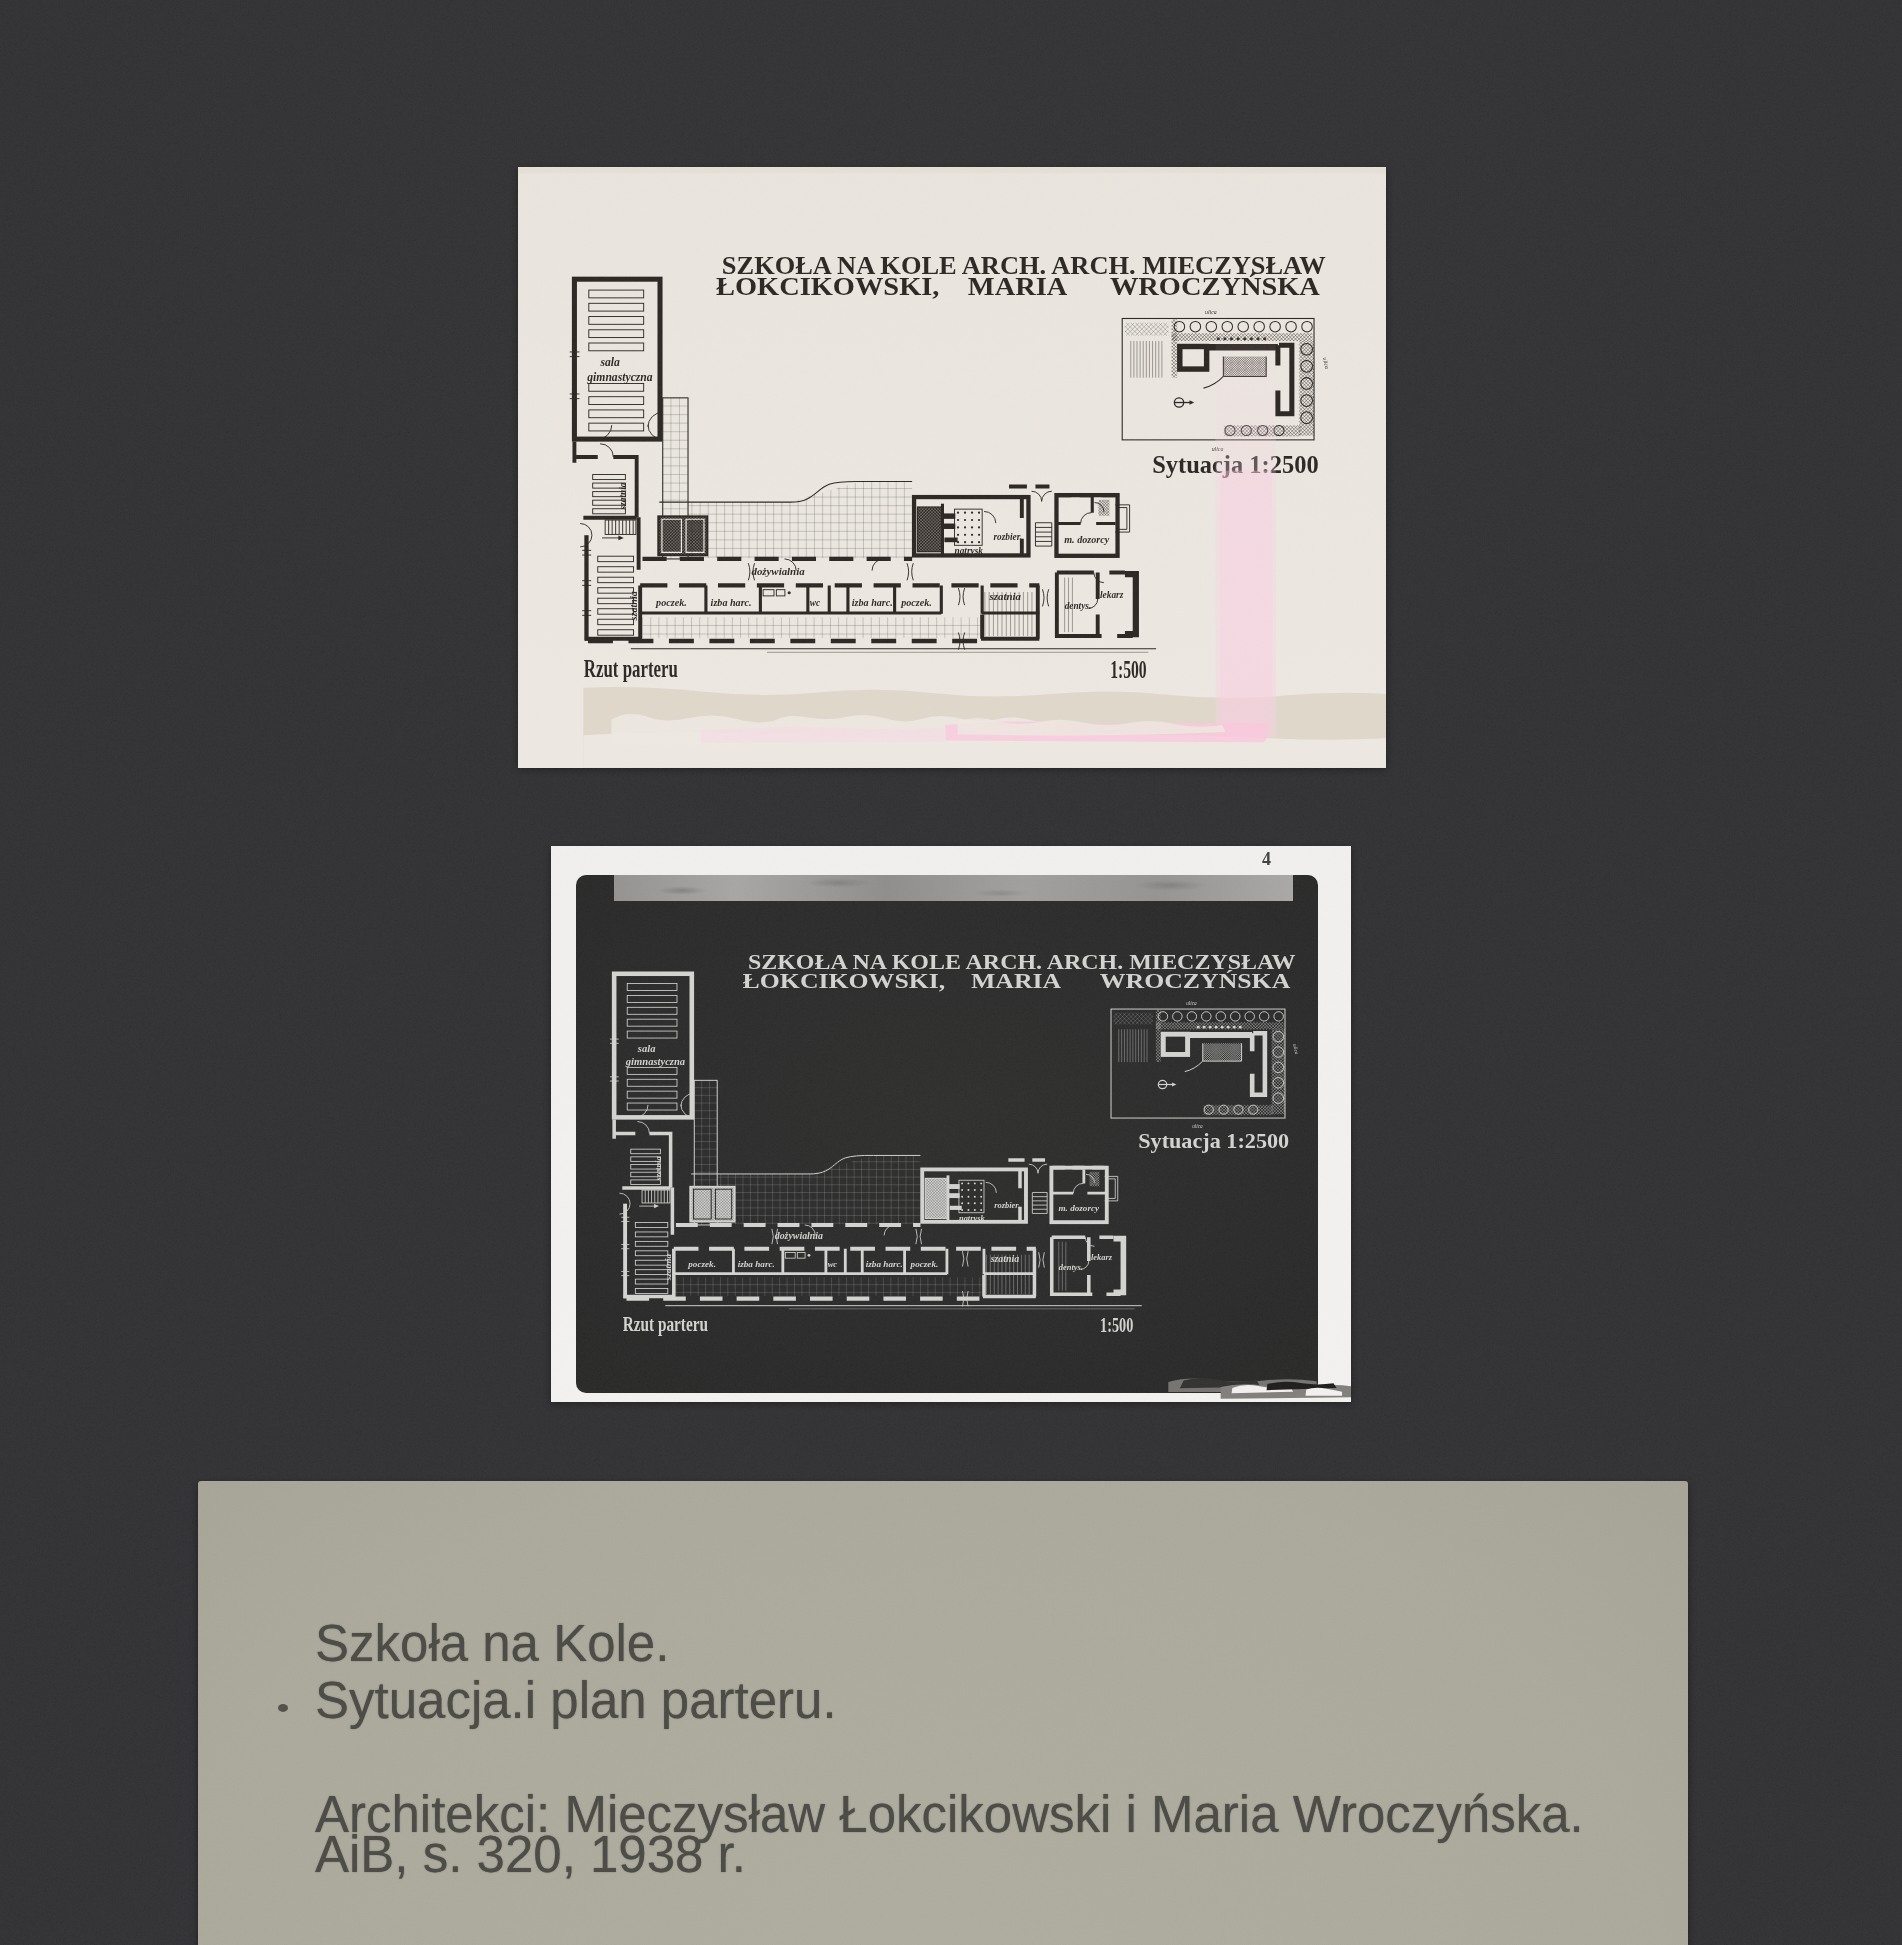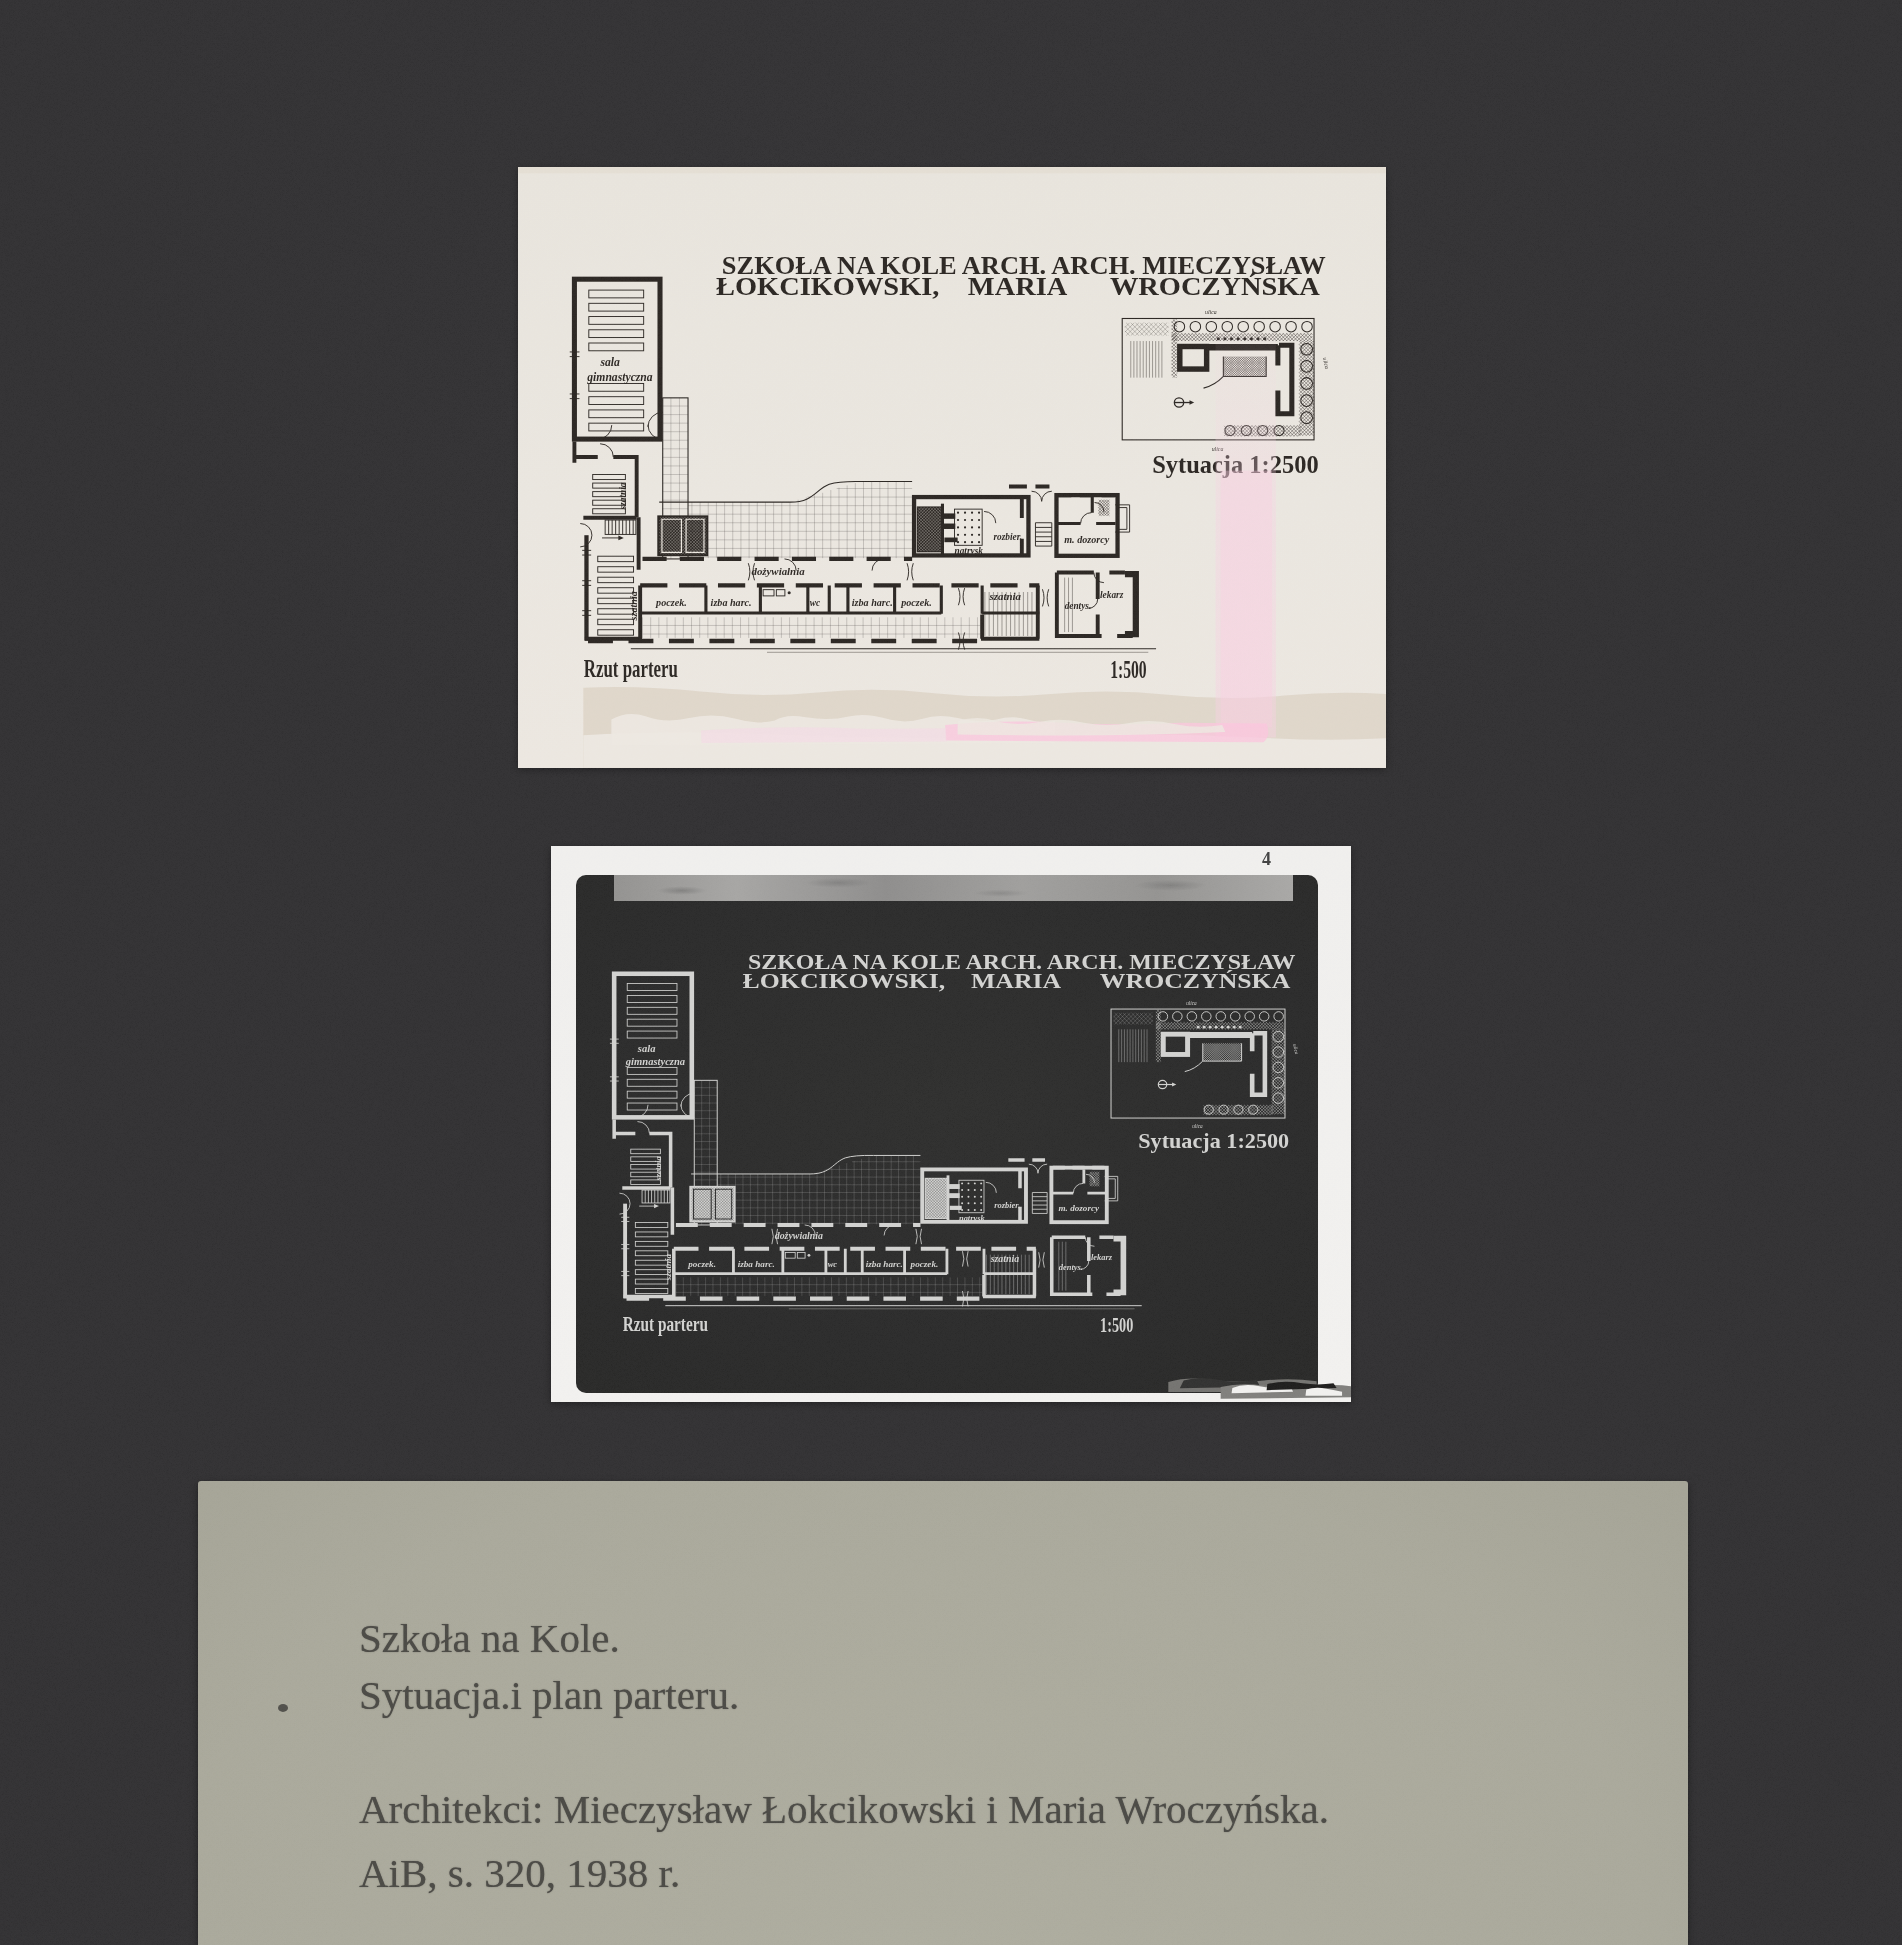--- a/index.html
+++ b/index.html
@@ -25,22 +25,22 @@
   .sw12{stroke:currentColor;stroke-width:12;}
   .sw13{stroke:currentColor;stroke-width:13;}
   .sw14{stroke:currentColor;stroke-width:14;}
   .sw17{stroke:currentColor;stroke-width:17;}
   .sw16{stroke:currentColor;stroke-width:16;}
   .sg{stroke:currentColor;stroke-width:1.4;opacity:.38;fill:none;}
   .sg2{stroke:currentColor;stroke-width:1.8;opacity:.6;fill:none;}
   .sxh{stroke:currentColor;stroke-width:1.4;opacity:.8;fill:none;}
   .sxh2{stroke:currentColor;stroke-width:1.2;opacity:.5;fill:none;}
   .sxh3{stroke:#e9e4dc;stroke-width:1.4;opacity:.5;fill:none;}
-  .typed{font-family:Liberation Serif, serif;font-size:41px;color:#44433e;
-         letter-spacing:0px;text-shadow:0 0 1.2px rgba(70,68,62,.8);margin-left:44px;}
+  .typed{font-family:Liberation Sans, sans-serif;font-size:51px;color:#44433e;
+         letter-spacing:0px;text-shadow:0 0 1.2px rgba(70,68,62,.8);}
 </style></head>
 <body>
 
 <div class="abs" style="left:0;top:0;width:1903px;height:2712px;background:
   radial-gradient(ellipse 1245px 934px at 22% 88%, rgba(58,56,58,.22), rgba(0,0,0,0) 60%),
   radial-gradient(ellipse 1401px 1012px at 50% 8%, rgba(54,53,56,.14), rgba(0,0,0,0) 65%),
   #2a292b;"></div>
 
 <div class="abs" style="left:518px;top:167px;width:868px;height:601px;background:
   linear-gradient(180deg,#e7e3db 0%,#e9e5de 55%,#ebe6df 100%);box-shadow:0 2.3px 7px rgba(0,0,0,.45);">
@@ -661,21 +661,21 @@
 
   <div class="abs typed" style="left:117px;top:133px;">Szkoła na Kole.</div>
 
   <div class="abs" style="left:80px;top:223px;width:10px;height:7.8px;border-radius:50%;background:#4a4944;"></div>
 
   <div class="abs typed" style="left:117px;top:190px;">Sytuacja.i plan parteru.</div>
 
 
   <div class="abs typed" style="left:117px;top:304px;">Architekci: Mieczysław Łokcikowski i Maria Wroczyńska.</div>
 
-  <div class="abs typed" style="left:117px;top:368px;">AiB, s. 320, 1938 r.</div>
+  <div class="abs typed" style="left:117px;top:344px;">AiB, s. 320, 1938 r.</div>
 </div>
 
 <svg class="abs" style="left:0;top:0;opacity:0.055;pointer-events:none" width="1903" height="2712" viewBox="0 0 4890 6969">
   <filter id="gr">
       <feTurbulence type="fractalNoise" baseFrequency="0.55" numOctaves="2" stitchTiles="stitch"></feTurbulence>
   <feColorMatrix type="matrix" values="0 0 0 0 1  0 0 0 0 1  0 0 0 0 1  0.6 0.6 0.6 0 0"></feColorMatrix>
     </filter>
   <rect width="4890" height="6969" filter="url(#gr)"></rect>
 </svg>
 

